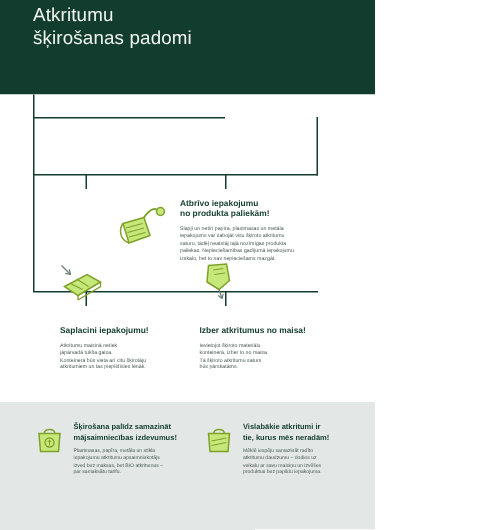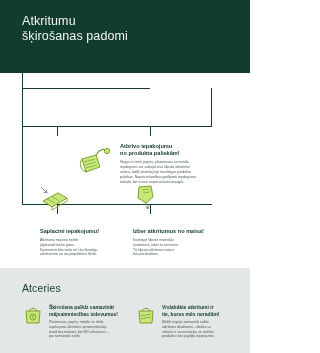--- a/index.html
+++ b/index.html
@@ -11,22 +11,22 @@
     height: 353px;
     background: #ffffff;
     font-family: "Liberation Sans", sans-serif;
     overflow: hidden;
     position: relative;
   }
 
   
   .header {
     background: #123D2E;
-    height: 73px;
-    padding: 14px 0 0 22px;
+    height: 63px;
+    padding: 3px 0 0 22px;
     box-sizing: border-box;
   }
   .header-title {
     color: #F2F5F2;
     font-size: 12.5px;
     line-height: 14.5px;
     font-weight: 400;
     letter-spacing: 0.1px;
     white-space: pre-line;
   }
@@ -240,21 +240,20 @@
     <p class="item-title">Ziņo par pilnu konteineru!</p>
     <p class="item-body">Ja konteiners ir pilns, ziņo par to savas mājas
 apsaimniekotājam vai atkritumu apsaimniekotājam.
 Aicini pieteikt papildu izvešanu vai
 mainīt konteinera izvešanas biežumu.</p>
   </div>
 
 </div>
 
 <div class="remember">
-  <h2 class="remember-title">Atceries</h2>
 
   <div class="remember-grid">
 
     <div class="rem-col">
       <span>
         <svg width="22" height="22" viewBox="0 0 22 22">
           <path d="M4 7 L18 7 L17 19 L5 19 Z" fill="#C6E87A" stroke="#7FA02A" stroke-width="1"></path>
           <path d="M7.5 7 C7.5 3.5, 14.5 3.5, 14.5 7" stroke="#7FA02A" stroke-width="1" fill="none"></path>
           <circle cx="11" cy="13" r="3" fill="#C6E87A" stroke="#7FA02A" stroke-width="0.9"></circle>
           <path d="M11 11.2 L11 14.8 M9.7 12.2 L12.3 12.2" stroke="#7FA02A" stroke-width="0.7"></path>

